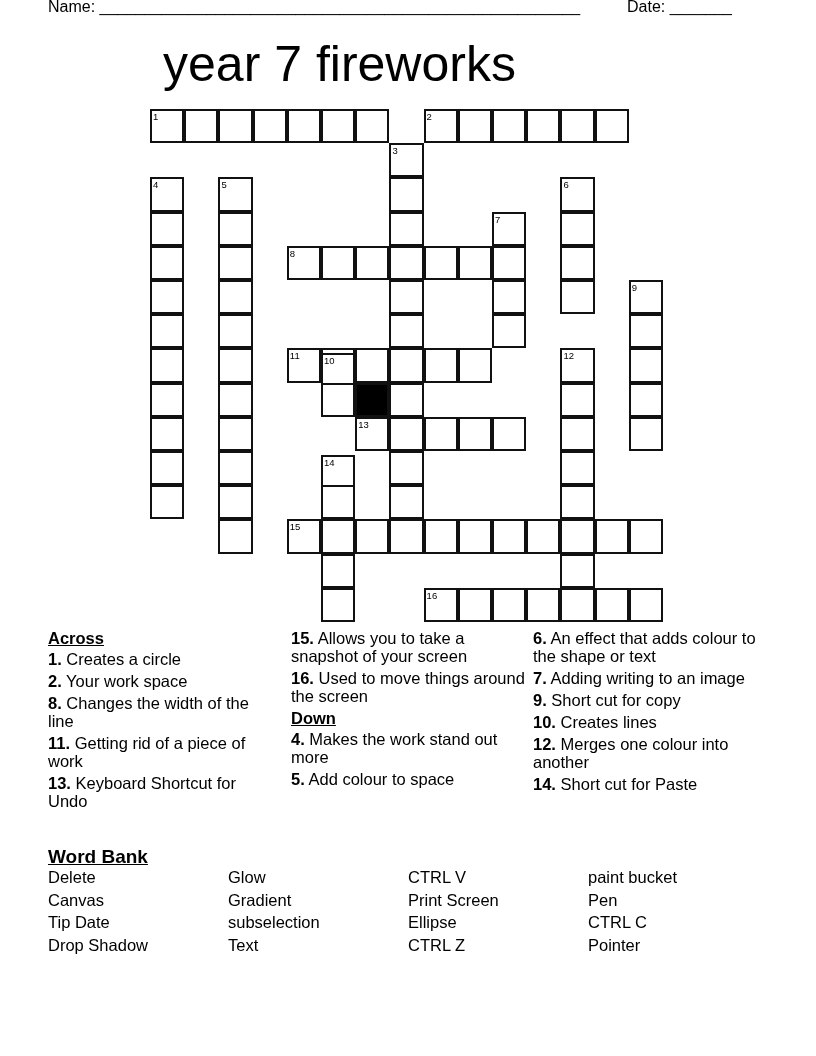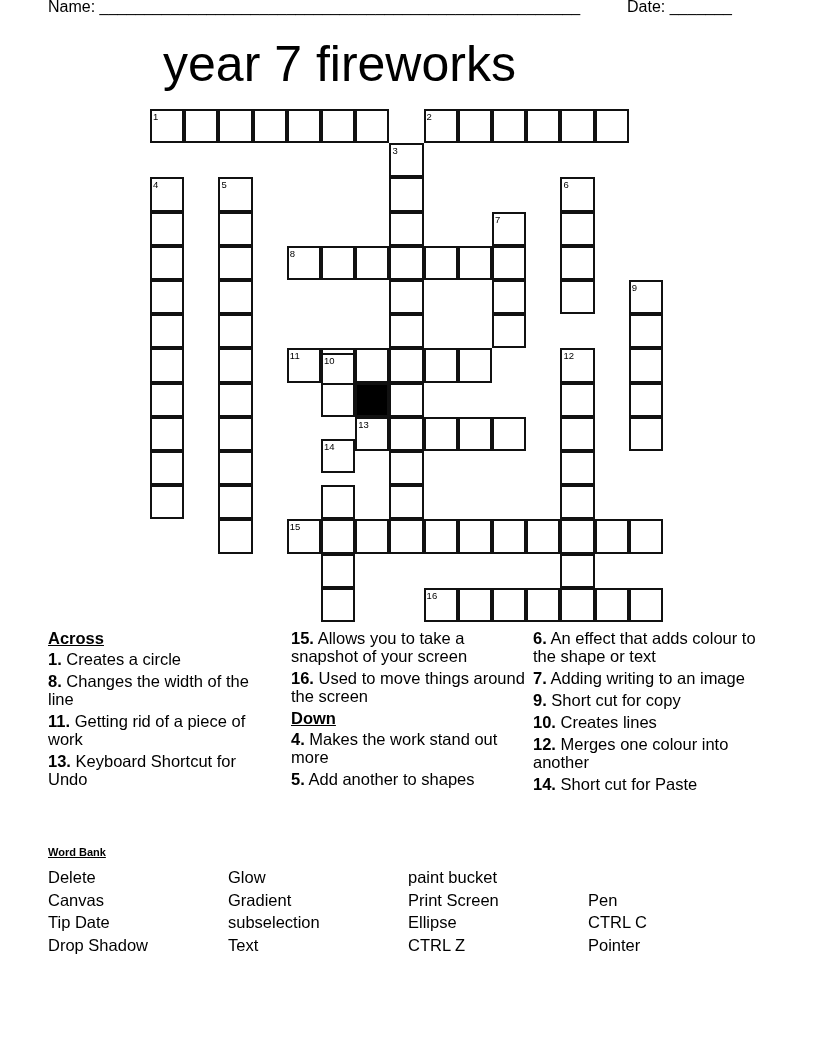--- a/index.html
+++ b/index.html
@@ -15,21 +15,21 @@
             border: 2px solid #111; margin-left: -1px; margin-top: -1px; background: #fff; }
     .cell.black { background: #000; }
     .cell .num { position: absolute; left: 1px; top: 0px; font-size: 9.5px; line-height: 11px; }
     .clues { position: absolute; top: 629px; font-size: 16.5px; line-height: 18px; }
     .col1 { left: 48px; width: 230px; }
     .col2 { left: 291px; width: 235px; }
     .col3 { left: 533px; width: 250px; }
     .clue { margin-bottom: 4px; }
     .clue b { font-weight: bold; }
     .sect { font-weight: bold; text-decoration: underline; margin-bottom: 3px; }
-    .wb-title { position: absolute; left: 48px; top: 846px; font-size: 11px; font-weight: bold; text-decoration: underline; }
+    .wb-title { position: absolute; left: 48px; top: 846px; font-size: 19px; font-weight: bold; text-decoration: underline; }
     .wb { position: absolute; left: 48px; top: 868px; width: 720px; font-size: 16.5px; }
     .wb-row { display: flex; height: 22.7px; }
     .wb-item { width: 180px; }
   </style>
 </head>
 <body>
 
 <div class="hdr hdr-name">Name: ______________________________________________________</div>
 <div class="hdr hdr-date">Date: _______</div>
 
@@ -157,59 +157,61 @@
     </div>
     <div class="cell" style="left: 171px; top: 273.6px;"></div>
     <div class="cell" style="left: 410.4px; top: 239.4px;">
       <span class="num">12</span>
     </div>
     <div class="cell" style="left: 410.4px; top: 273.6px;"></div>
     <div class="cell" style="left: 410.4px; top: 307.8px;"></div>
     <div class="cell" style="left: 410.4px; top: 342px;"></div>
     <div class="cell" style="left: 410.4px; top: 376.2px;"></div>
     <div class="cell" style="left: 410.4px; top: 444.6px;"></div>
-    <div class="cell" style="left: 171px; top: 330px;">
+    <div class="cell" style="left: 171px; top: 346px;">
       <span class="num">14</span>
     </div>
     <div class="cell" style="left: 171px; top: 376.2px;"></div>
     <div class="cell" style="left: 171px; top: 444.6px;"></div>
     <div class="cell" style="left: 171px; top: 478.8px;"></div>
     <div class="cell black" style="left: 205.2px; top: 273.6px;"></div>
   </div>
 
 <div class="clues col1">
   <div class="sect">Across</div>
   <div class="clue"><b>1.</b> <span>Creates a circle</span></div>
+  <div class="clue"><b>2.</b> <span>Your work space</span></div>
   <div class="clue"><b>8.</b> <span>Changes the width of the line</span></div>
   <div class="clue"><b>11.</b> <span>Getting rid of a piece of work</span></div>
   <div class="clue"><b>13.</b> <span>Keyboard Shortcut for Undo</span></div>
 </div>
 
 <div class="clues col2">
   <div class="clue"><b>15.</b> <span>Allows you to take a snapshot of your screen</span></div>
   <div class="clue"><b>16.</b> <span>Used to move things around the screen</span></div>
   <div class="sect">Down</div>
   <div class="clue"><b>4.</b> <span>Makes the work stand out more</span></div>
-  <div class="clue"><b>5.</b> <span>Add another to shapes</span></div>
+  <div class="clue"><b>5.</b> <span>Add colour to space</span></div>
 </div>
 
 <div class="clues col3">
   <div class="clue"><b>6.</b> <span>An effect that adds colour to the shape or text</span></div>
   <div class="clue"><b>7.</b> <span>Adding writing to an image</span></div>
   <div class="clue"><b>9.</b> <span>Short cut for copy</span></div>
   <div class="clue"><b>10.</b> <span>Creates lines</span></div>
   <div class="clue"><b>12.</b> <span>Merges one colour into another</span></div>
   <div class="clue"><b>14.</b> <span>Short cut for Paste</span></div>
 </div>
 
 <div class="wb-title">Word Bank</div>
 <div class="wb">
   <div class="wb-row">
     <span class="wb-item">Delete</span>
     <span class="wb-item">Glow</span>
+    <span class="wb-item">CTRL V</span>
     <span class="wb-item">paint bucket</span>
   </div>
   <div class="wb-row">
     <span class="wb-item">Canvas</span>
     <span class="wb-item">Gradient</span>
     <span class="wb-item">Print Screen</span>
     <span class="wb-item">Pen</span>
   </div>
   <div class="wb-row">
     <span class="wb-item">Tip Date</span>

